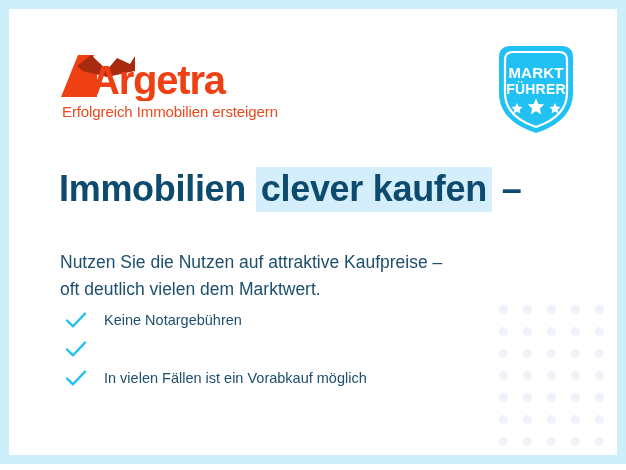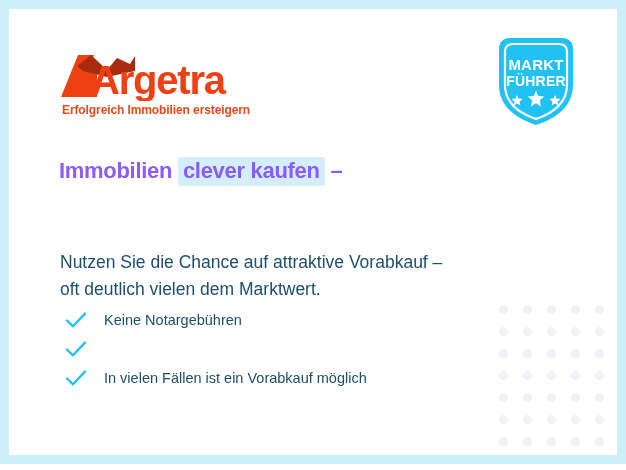--- a/index.html
+++ b/index.html
@@ -66,48 +66,48 @@
   .logo-svg {
     position: absolute;
     left: 0;
     top: 0;
     display: block;
   }
   .logo-tagline {
     position: absolute;
     left: 1px;
     top: 50px;
-    font-size: 12px;
-    font-weight: 700;
+    font-size: 15px;
+    font-weight: 400;
     letter-spacing: -0.1px;
     color: #e8491d;
     white-space: nowrap;
   }
 
   
   .badge {
     position: absolute;
     right: 38px;
-    top: 24px;
+    top: 32px;
     width: 86px;
     height: 96px;
     z-index: 3;
   }
   .badge svg { display: block; }
 
   
   .headline {
     position: absolute;
     left: 50px;
     top: 133px;
     z-index: 2;
-    font-size: 22px;
+    font-size: 36px;
     font-weight: 700;
     line-height: 1.26;
-    color: #8b5cf6;
+    color: #0c4a6e;
     letter-spacing: -0.3px;
     white-space: nowrap;
   }
   .headline .line { display: block; }
   .hl-mark {
     background: #d4eefb;
     padding: 1px 5px 3px 5px;
     border-radius: 2px;
     box-decoration-break: clone;
     -webkit-box-decoration-break: clone;
@@ -225,21 +225,21 @@
           <path d="M62,62 L63.6,65.6 L67.5,66 L64.6,68.7 L65.4,72.5 L62,70.5 L58.6,72.5 L59.4,68.7 L56.5,66 L60.4,65.6 Z"></path>
         </g>
       </svg>
     </div>
 
     <h1 class="headline">
       <span class="line"><span>Immobilien </span><span class="hl-mark">clever kaufen</span><span> –</span></span>
     </h1>
 
     <p class="subhead">
-      <span class="line">Nutzen Sie die Chance auf attraktive Vorabkauf –</span>
+      <span class="line">Nutzen Sie die Nutzen auf attraktive Kaufpreise –</span>
       <span class="line">oft deutlich vielen dem Marktwert.</span>
     </p>
 
     <ul class="bullets">
       <li class="bullet">
         <svg class="check-icon" viewBox="0 0 22 18">
           <path d="M2,9.5 L8,15.3 L20,2.6" fill="none" stroke="#22c1f3" stroke-width="2.4" stroke-linecap="round" stroke-linejoin="round"></path>
         </svg>
         <span class="bullet-label">Keine Notargebühren</span>
       </li>

